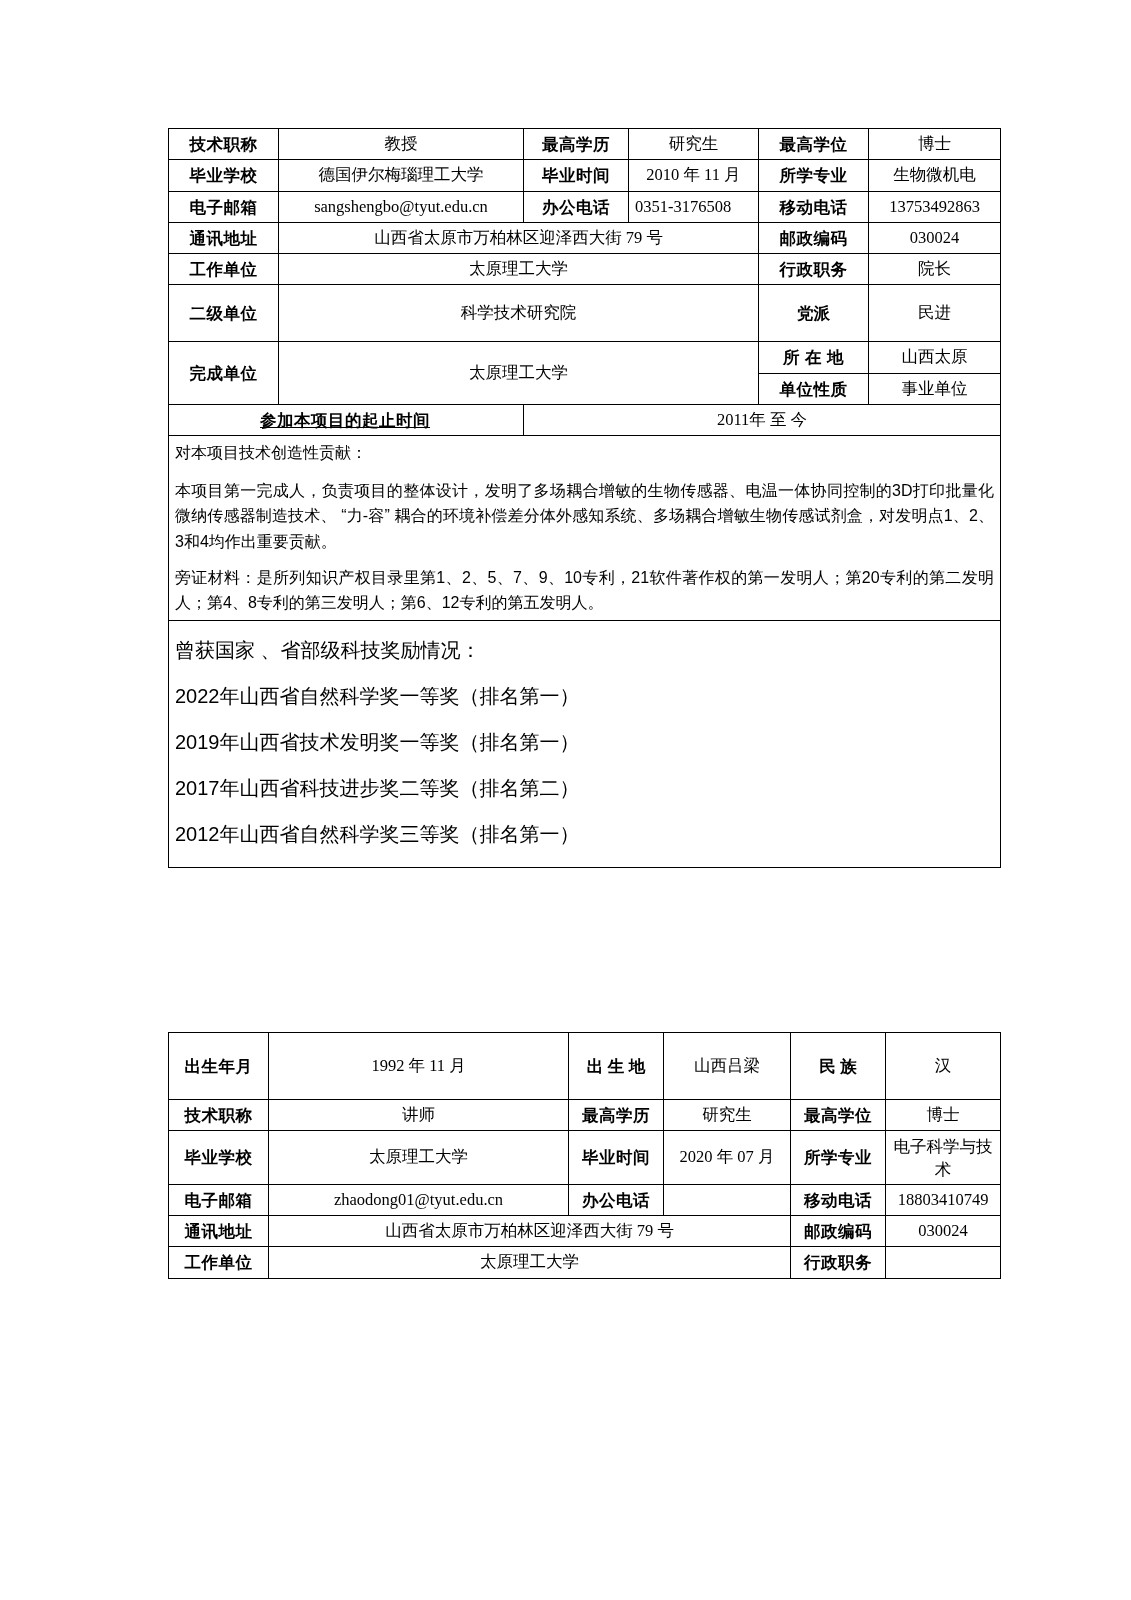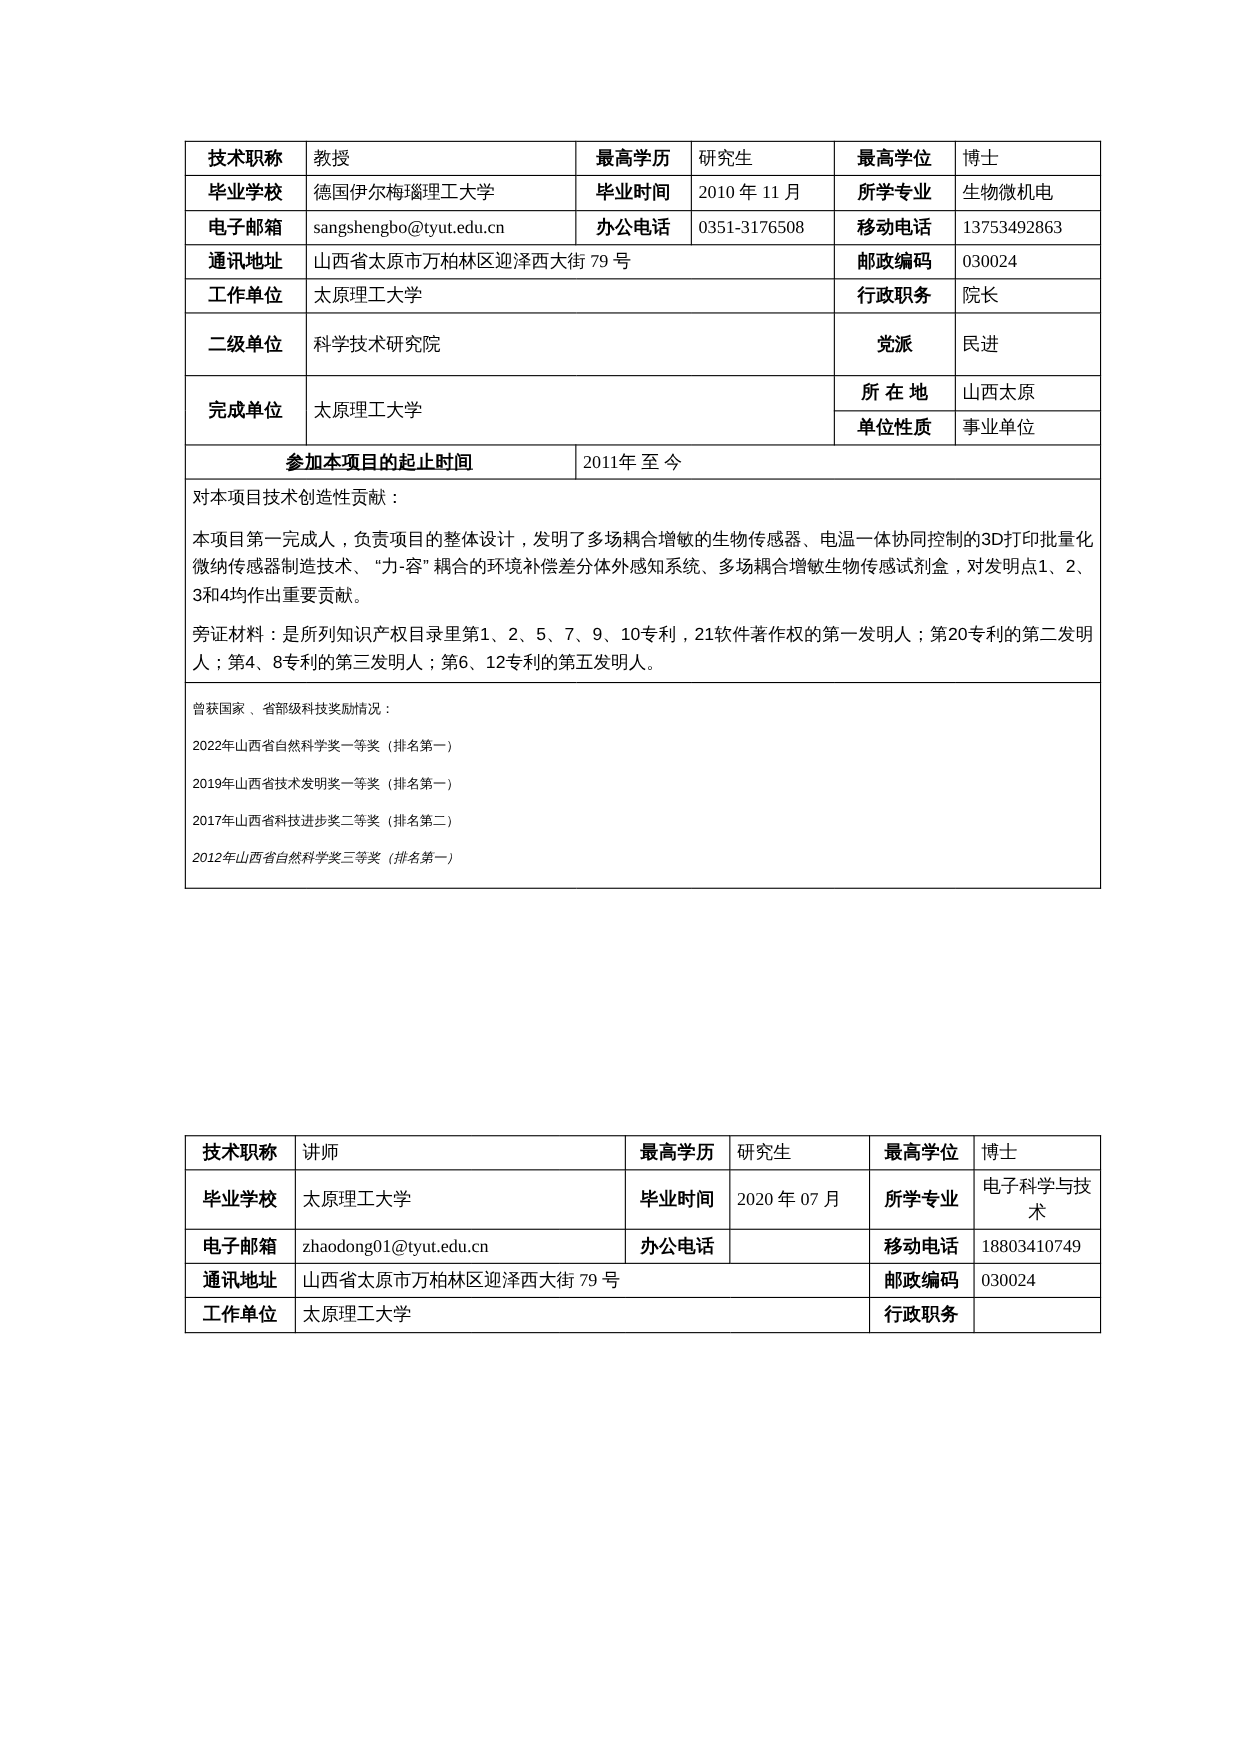--- a/index.html
+++ b/index.html
@@ -40,20 +40,21 @@
     font-size: 16.5px;
     line-height: 1.35;
   }
   td.lbl {
     text-align: center;
     font-weight: bold;
     font-size: 16.5px;
     letter-spacing: 0.5px;
   }
   td.val {
+    text-align: center;
     font-size: 16px;
     font-family: "Liberation Serif", "DejaVu Serif", serif;
   }
   td.val-sans {
     text-align: center;
     font-size: 15.5px;
     font-family: "Liberation Sans", sans-serif;
   }
   td.block {
     text-align: left;
@@ -67,24 +68,24 @@
     text-align: justify;
   }
   .para:last-child { margin-bottom: 0; }
   .para-head {
     margin: 0 0 12px 0;
     font-size: 16px;
     line-height: 1.6;
   }
   .award-line {
     margin: 0 0 16px 0;
-    font-size: 12px;
+    font-size: 20px;
     line-height: 1.5;
   }
-  .award-line:last-child { margin-bottom: 4px; font-style: italic; }
+  .award-line:last-child { margin-bottom: 4px; }
   .cellpad { padding-top: 8px; padding-bottom: 8px; }
   .two-line-label {
     text-align: center;
     font-weight: bold;
     font-size: 16.5px;
     line-height: 1.25;
   }
   .email { font-family: "Liberation Serif", "DejaVu Serif", serif; font-size: 16px; }
   .spaced-wide { letter-spacing: 4px; }
 </style>
@@ -198,20 +199,28 @@
         <col style="width:80px">
         <col style="width:60px">
         <col style="width:95px">
         <col style="width:127px">
         <col style="width:95px">
         <col style="width:115px">
       </colgroup>
 
       <tbody>
 
+      <tr>
+        <td class="lbl" style="height:58px">出生年月</td>
+        <td class="val" colspan="3">1992 年 11 月</td>
+        <td class="two-line-label">出 生 地</td>
+        <td class="val">山西吕梁</td>
+        <td class="two-line-label">民 族</td>
+        <td class="val">汉</td>
+      </tr>
 
 
       <tr>
         <td class="lbl cellpad">技术职称</td>
         <td class="val" colspan="3">讲师</td>
         <td class="lbl">最高学历</td>
         <td class="val">研究生</td>
         <td class="lbl">最高学位</td>
         <td class="val">博士</td>
       </tr>

